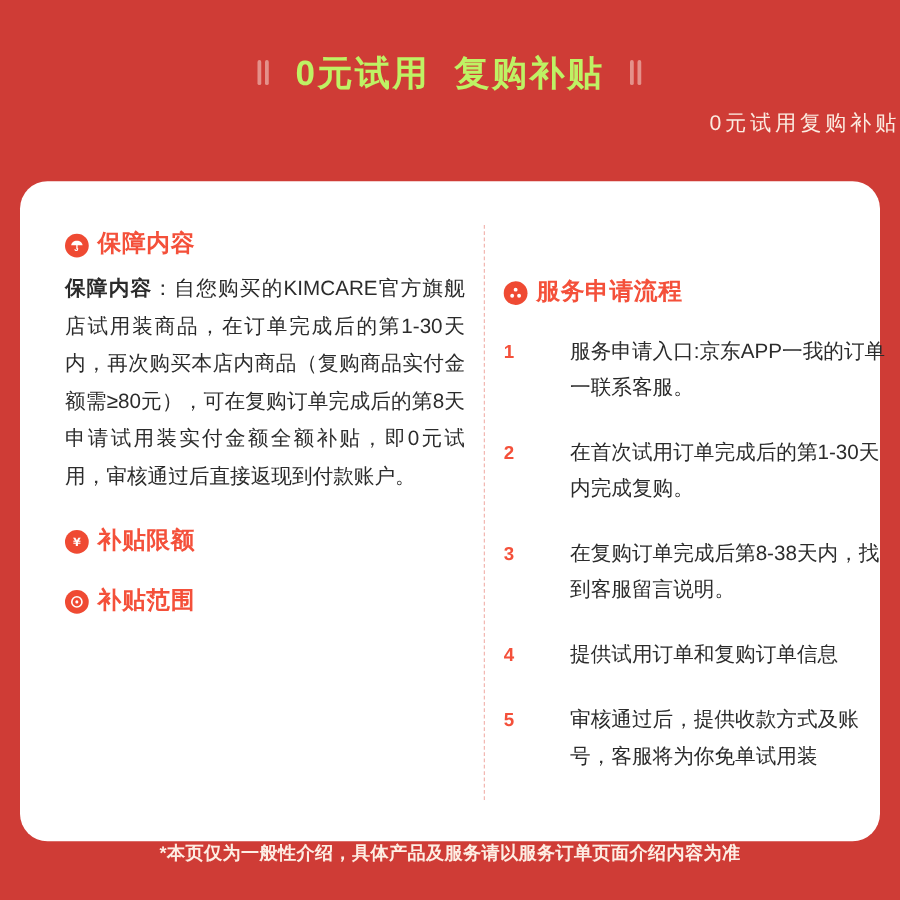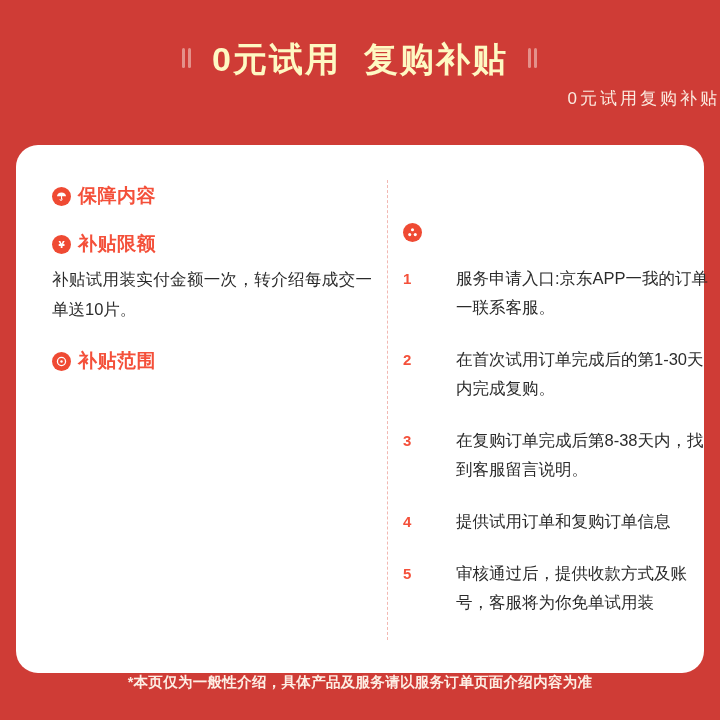--- a/index.html
+++ b/index.html
@@ -29,23 +29,23 @@
     top: 33px;
     left: 0;
     width: 720px;
     height: 52px;
     display: flex;
     align-items: center;
     justify-content: center;
   }
 
   .title {
-    font-size: 34px;
+    font-size: 28px;
     font-weight: bold;
-    color: #fef9c3;
+    color: #bef264;
     letter-spacing: 2px;
     line-height: 50px;
     white-space: pre;
   }
 
   .quote-mark {
     width: 14px;
     height: 22px;
     position: relative;
     opacity: .55;
@@ -229,32 +229,32 @@
         <div class="sec-head">
           <span class="sec-icon">
             <svg width="13" height="13" viewBox="0 0 16 16">
               <path d="M8 3.2 C4.9 3.2 2.6 5.3 2.4 7.6 L13.6 7.6 C13.4 5.3 11.1 3.2 8 3.2 Z" fill="#ffffff"></path>
               <rect x="7.4" y="7.2" width="1.3" height="4.2" fill="#ffffff"></rect>
               <path d="M8.7 10.6 v.9 a1.3 1.3 0 0 1-2.6 0" fill="none" stroke="#ffffff" stroke-width="1.2"></path>
             </svg>
           </span>
           <span class="sec-title">保障内容</span>
         </div>
+        <div class="body-text"><b>保障内容</b><span>：自您购买的KIMCARE官方旗舰店试用装商品，在订单完成后的第1-30天内，再次购买本店内商品（复购商品实付金额需≥80元），可在复购订单完成后的第8天申请试用装实付金额全额补贴，即0元试用，审核通过后直接返现到付款账户。</span></div>
       </div>
 
       <div class="block">
         <div class="sec-head">
           <span class="sec-icon">
             <svg width="13" height="13" viewBox="0 0 16 16">
               <text x="8" y="12.2" font-size="11" font-family="DejaVu Sans, sans-serif" font-weight="bold" fill="#ffffff" text-anchor="middle">¥</text>
             </svg>
           </span>
           <span class="sec-title">补贴限额</span>
         </div>
-        <div class="body-text">补贴试用装实付金额一次，转介绍每成交一单送10片。</div>
       </div>
 
       <div class="block">
         <div class="sec-head">
           <span class="sec-icon">
             <svg width="13" height="13" viewBox="0 0 16 16">
               <circle cx="8" cy="8" r="5" fill="none" stroke="#ffffff" stroke-width="1.6"></circle>
               <circle cx="8" cy="8" r="1.5" fill="#ffffff"></circle>
             </svg>
           </span>
@@ -267,20 +267,21 @@
     <div class="col-right">
 
       <div class="sec-head">
         <span class="sec-icon">
           <svg width="13" height="13" viewBox="0 0 16 16">
             <circle cx="8" cy="4.6" r="1.9" fill="#ffffff"></circle>
             <circle cx="4.6" cy="10.6" r="1.9" fill="#ffffff"></circle>
             <circle cx="11.4" cy="10.6" r="1.9" fill="#ffffff"></circle>
           </svg>
         </span>
+        <span class="sec-title">服务申请流程</span>
       </div>
 
       <div class="steps">
 
         <div class="step">
           <span class="step-num">1</span>
           <span class="step-text">服务申请入口:京东APP一我的订单一联系客服。</span>
         </div>
 
         <div class="step">

